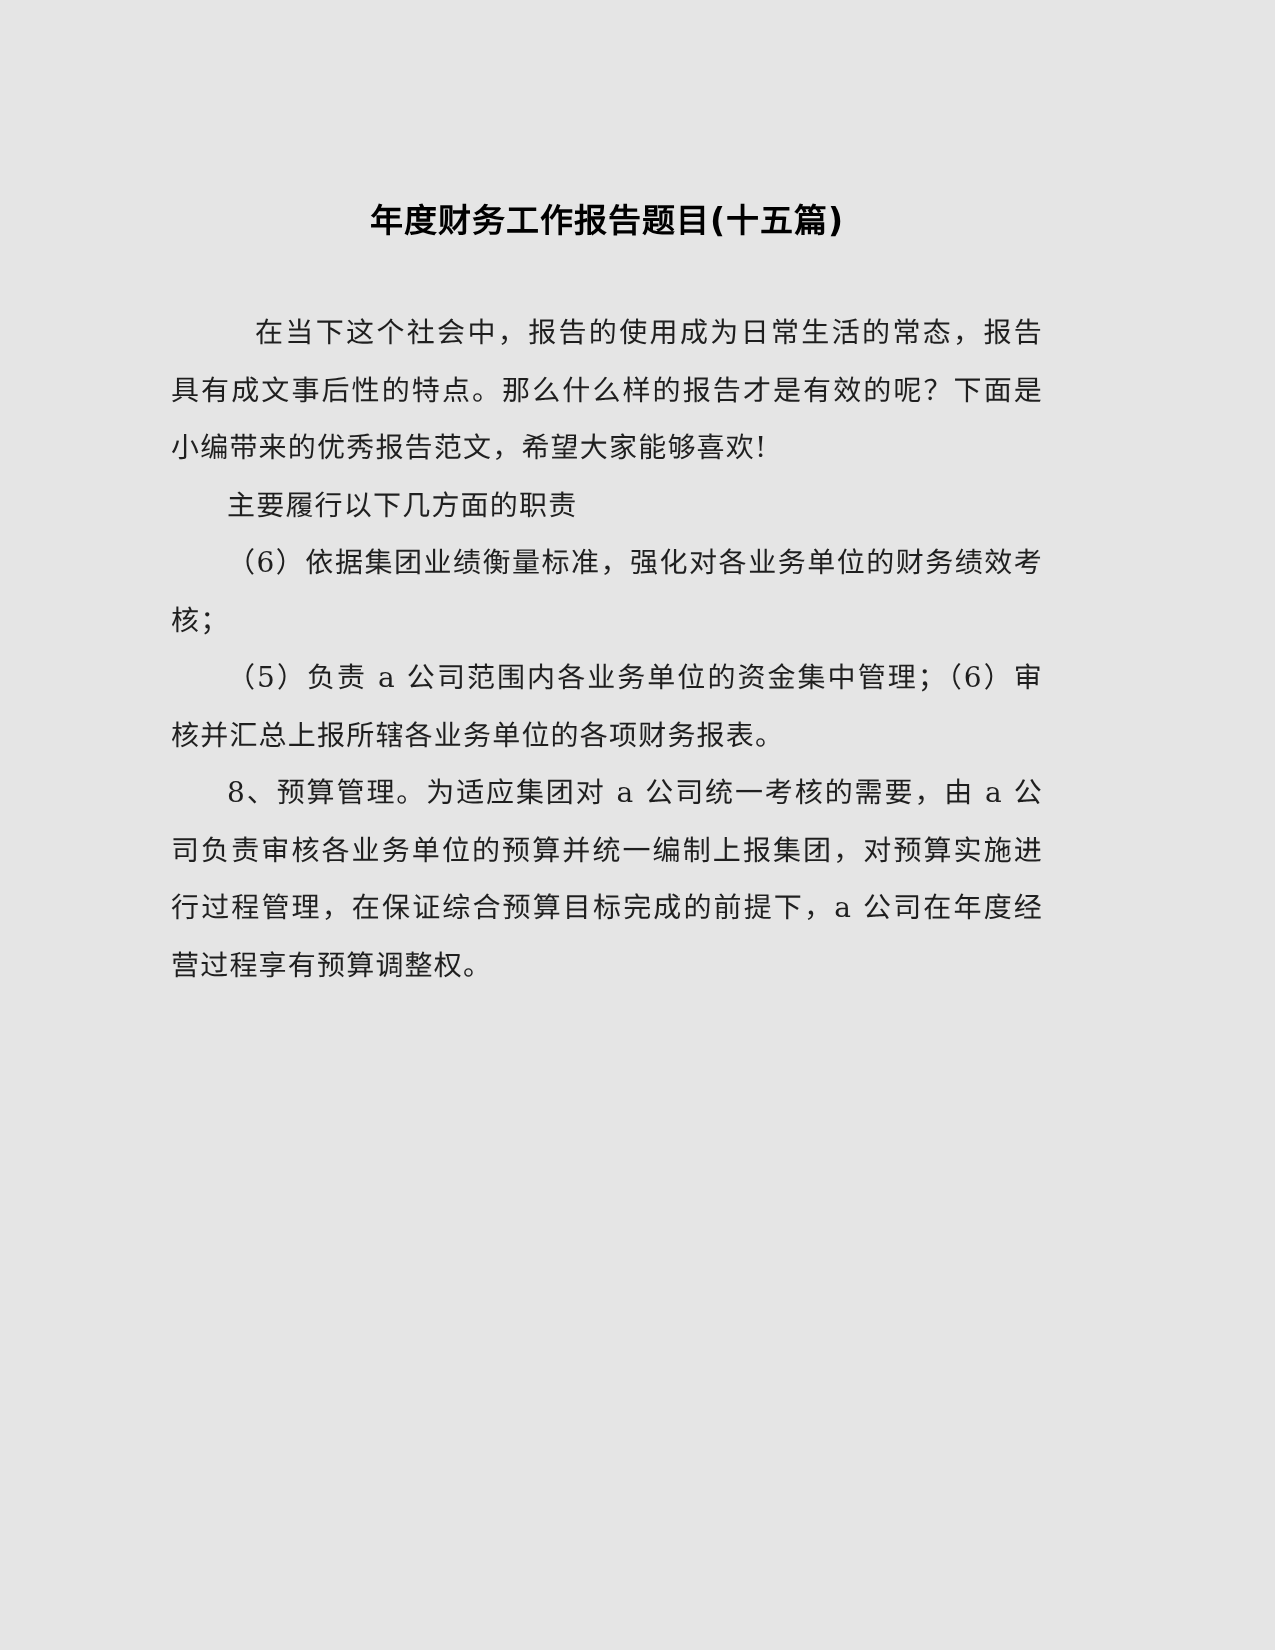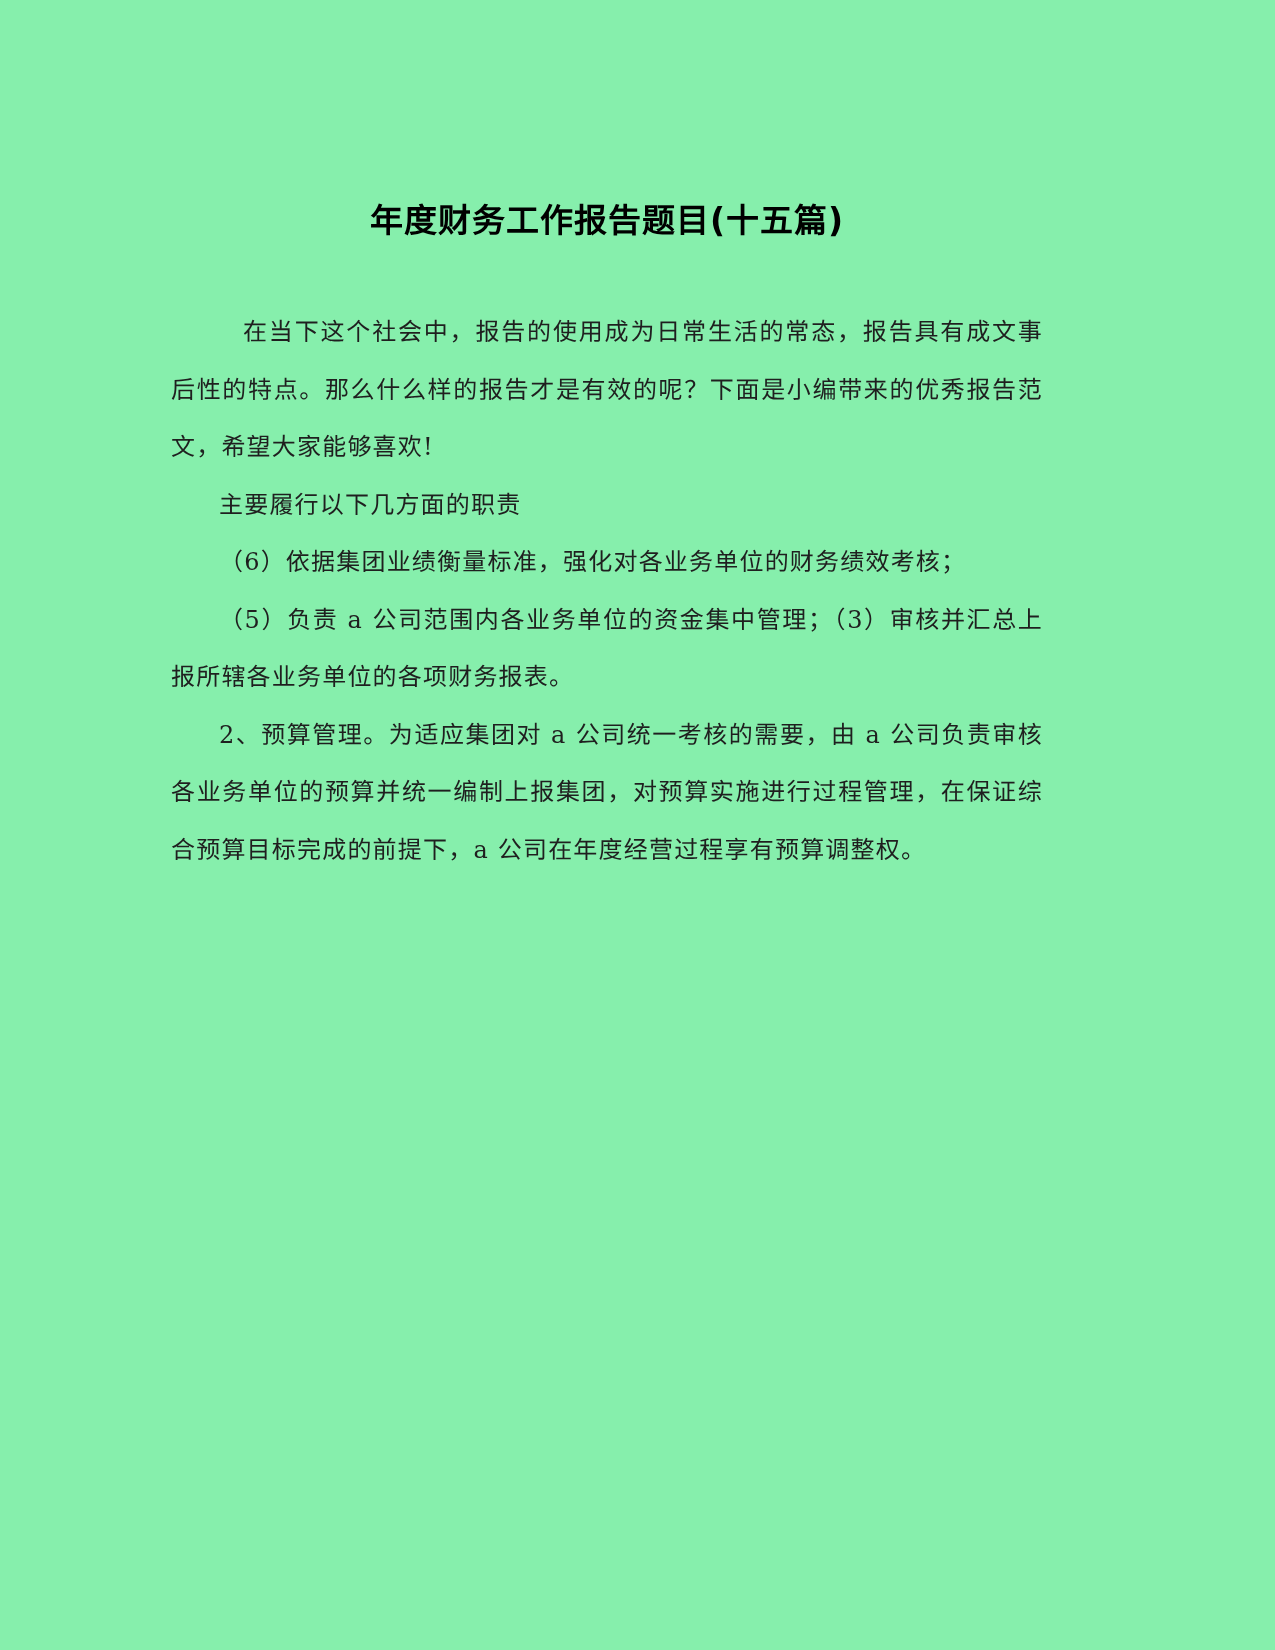--- a/index.html
+++ b/index.html
@@ -13,36 +13,36 @@
     position: relative;
     overflow: hidden;
     font-family: "DejaVu Serif", "Liberation Serif", serif;
     color: #1a1a1a;
   }
   .page {
     box-sizing: border-box;
     width: 1275px;
     height: 1650px;
     padding: 196px 232px 55px 171px;
-    background: #86efac;
+    background: #e5e5e5;
   }
   .doc-title {
     font-family: "DejaVu Sans", "Liberation Sans", sans-serif;
     font-weight: 700;
     font-size: 33px;
     line-height: 50px;
     letter-spacing: 1px;
     text-align: center;
     color: #000000;
     margin: 0 0 58px 0;
     white-space: nowrap;
   }
   .doc-body p {
     margin: 0;
-    font-size: 24px;
+    font-size: 28px;
     line-height: 57.5px;
     letter-spacing: 1.2px;
     text-align: justify;
     text-justify: inter-ideograph;
     color: #1f1f1f;
     font-weight: 400;
   }
   .doc-body p.indent-2 { text-indent: 2em; }
   .doc-body p.indent-3 { text-indent: 3em; }
 </style>
@@ -55,19 +55,19 @@
 
   <div class="doc-body">
 
     <p class="indent-3">在当下这个社会中，报告的使用成为日常生活的常态，报告具有成文事后性的特点。那么什么样的报告才是有效的呢？下面是小编带来的优秀报告范文，希望大家能够喜欢!</p>
 
     <p class="indent-2">主要履行以下几方面的职责</p>
 
 
     <p class="indent-2">（6）依据集团业绩衡量标准，强化对各业务单位的财务绩效考核；</p>
 
-    <p class="indent-2">（5）负责 a 公司范围内各业务单位的资金集中管理；（3）审核并汇总上报所辖各业务单位的各项财务报表。</p>
+    <p class="indent-2">（5）负责 a 公司范围内各业务单位的资金集中管理；（6）审核并汇总上报所辖各业务单位的各项财务报表。</p>
 
-    <p class="indent-2">2、预算管理。为适应集团对 a 公司统一考核的需要，由 a 公司负责审核各业务单位的预算并统一编制上报集团，对预算实施进行过程管理，在保证综合预算目标完成的前提下，a 公司在年度经营过程享有预算调整权。</p>
+    <p class="indent-2">8、预算管理。为适应集团对 a 公司统一考核的需要，由 a 公司负责审核各业务单位的预算并统一编制上报集团，对预算实施进行过程管理，在保证综合预算目标完成的前提下，a 公司在年度经营过程享有预算调整权。</p>
 
 
   </div>
 </div>
 
 </body></html>

